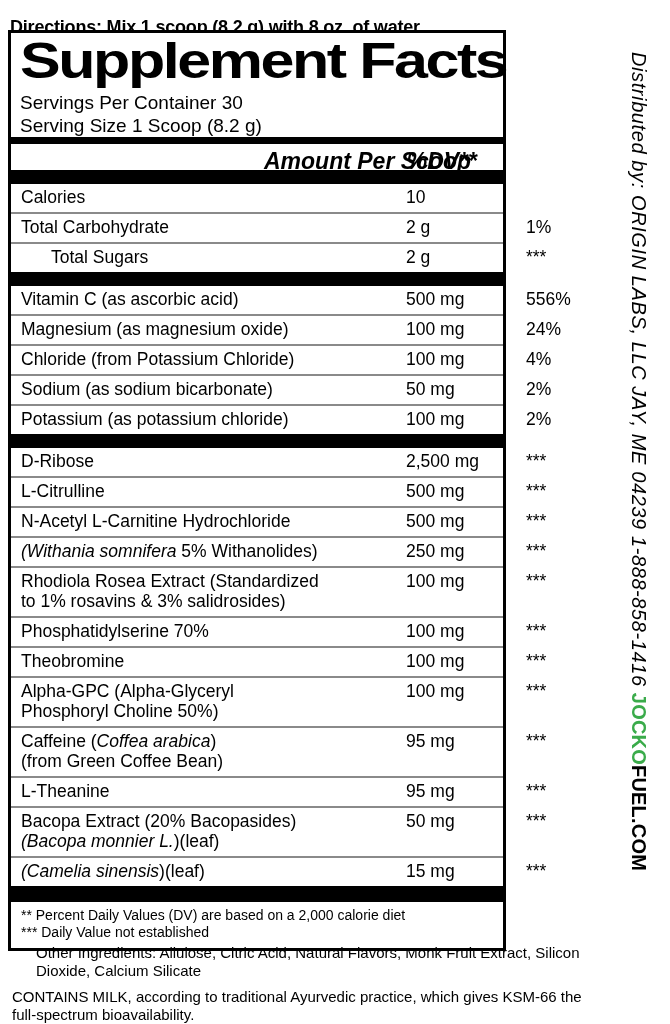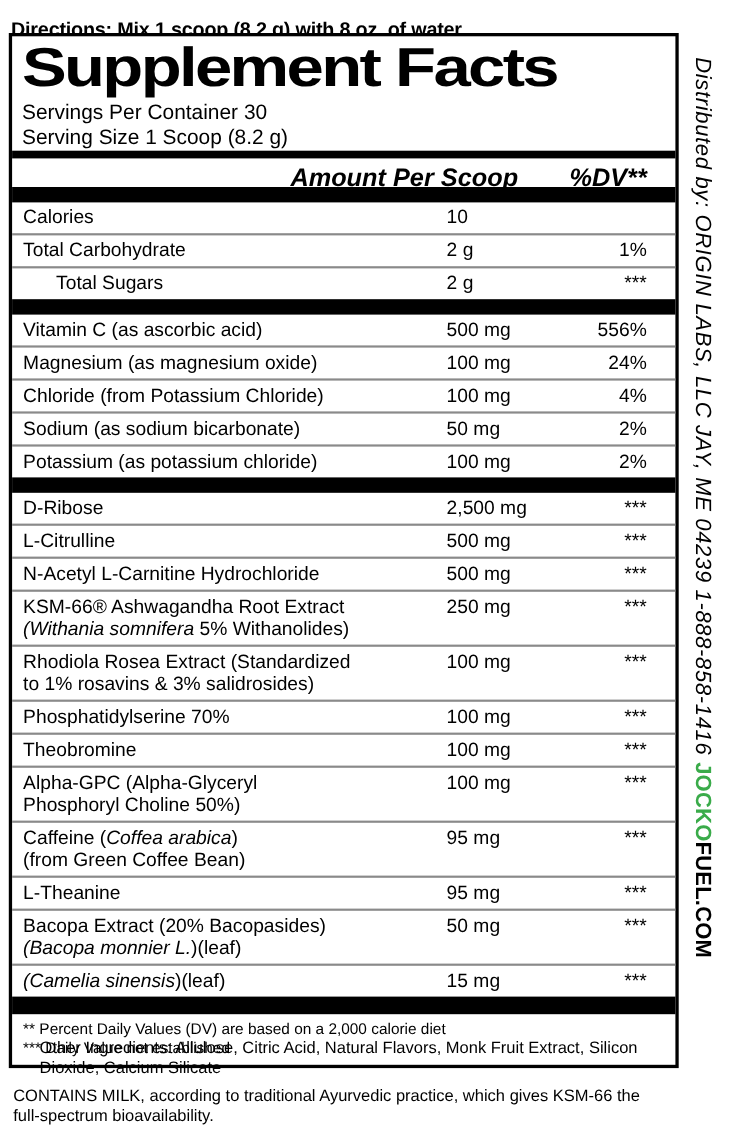--- a/index.html
+++ b/index.html
@@ -1,21 +1,21 @@
 <!DOCTYPE html>
 <html><head>
 <meta charset="utf-8">
 <style>
   html,body{margin:0;padding:0;}
   body{
     width:670px;height:1024px;background:#ffffff;color:#000;
     font-family:"Liberation Sans",sans-serif;position:relative;overflow:hidden;
   }
   .directions{position:absolute;top:17px;left:10px;font-size:18px;font-weight:bold;letter-spacing:-0.2px;}
-  .panel{position:absolute;left:8px;top:30px;width:609px;border:3px solid #000;box-sizing:border-box;background:#fff;}
+  .panel{position:absolute;left:8px;top:30px;width:498px;border:3px solid #000;box-sizing:border-box;background:#fff;}
   .title{
     font-weight:bold;font-size:50px;line-height:1.02;margin:3px 0 4px 9px;
     letter-spacing:-2px;white-space:nowrap;transform:scaleX(1.22);transform-origin:left center;
   }
   .sub{font-size:19px;line-height:23px;margin-left:9px;}
   .sub:last-of-type{margin-bottom:5px;}
   .bar-med{height:7px;background:#000;}
   .hdr{position:relative;height:26px;font-weight:bold;font-size:23px;font-style:italic;}
   .hdr-amount{position:absolute;left:253px;top:4px;}
   .hdr-dv{position:absolute;right:26px;top:4px;}
@@ -127,21 +127,20 @@
       </div>
       <div class="row sep">
         <div class="name">
           <div><span>N-Acetyl L-Carnitine Hydrochloride</span></div>
         </div>
         <div class="amt">500 mg</div>
         <div class="dv">***</div>
       </div>
       <div class="row sep">
         <div class="name">
-          <div><span>KSM-66® Ashwagandha Root Extract</span></div>
           <div><span style="font-style: italic;">(Withania somnifera</span><span> 5% Withanolides)</span></div>
         </div>
         <div class="amt">250 mg</div>
         <div class="dv">***</div>
       </div>
       <div class="row sep">
         <div class="name">
           <div><span>Rhodiola Rosea Extract (Standardized</span></div>
           <div><span>to 1% rosavins &amp; 3% salidrosides)</span></div>
         </div>

